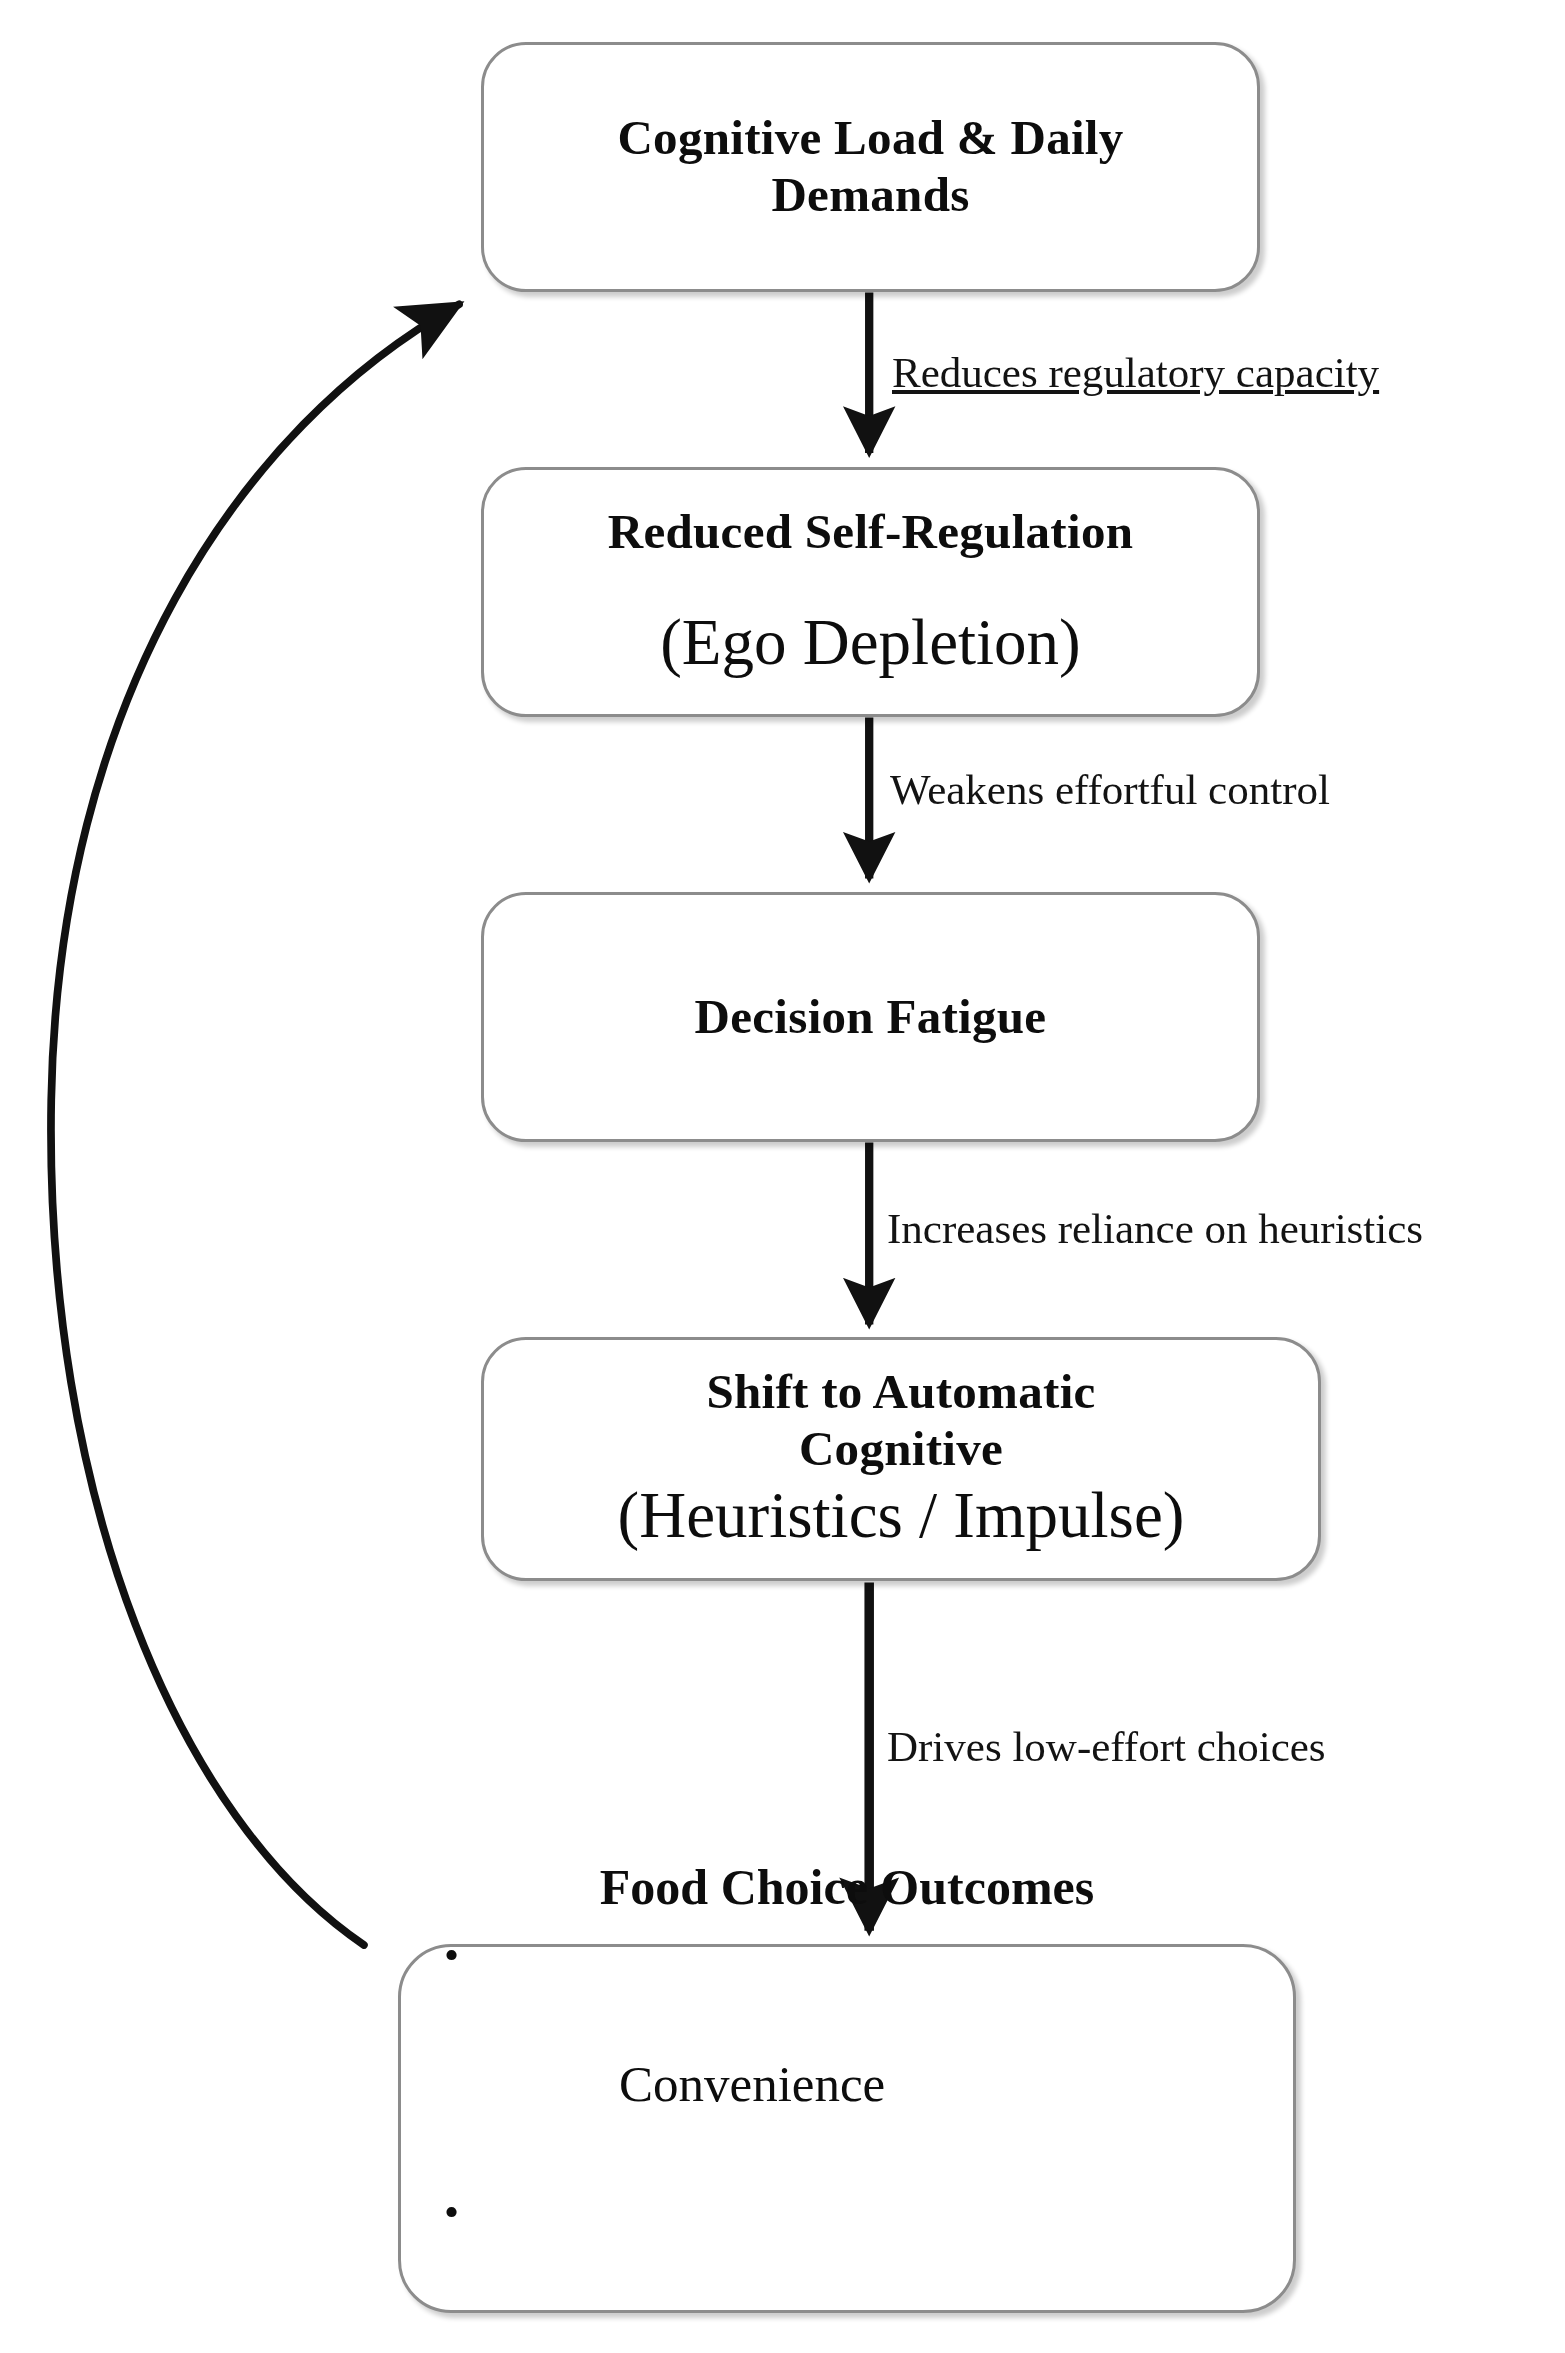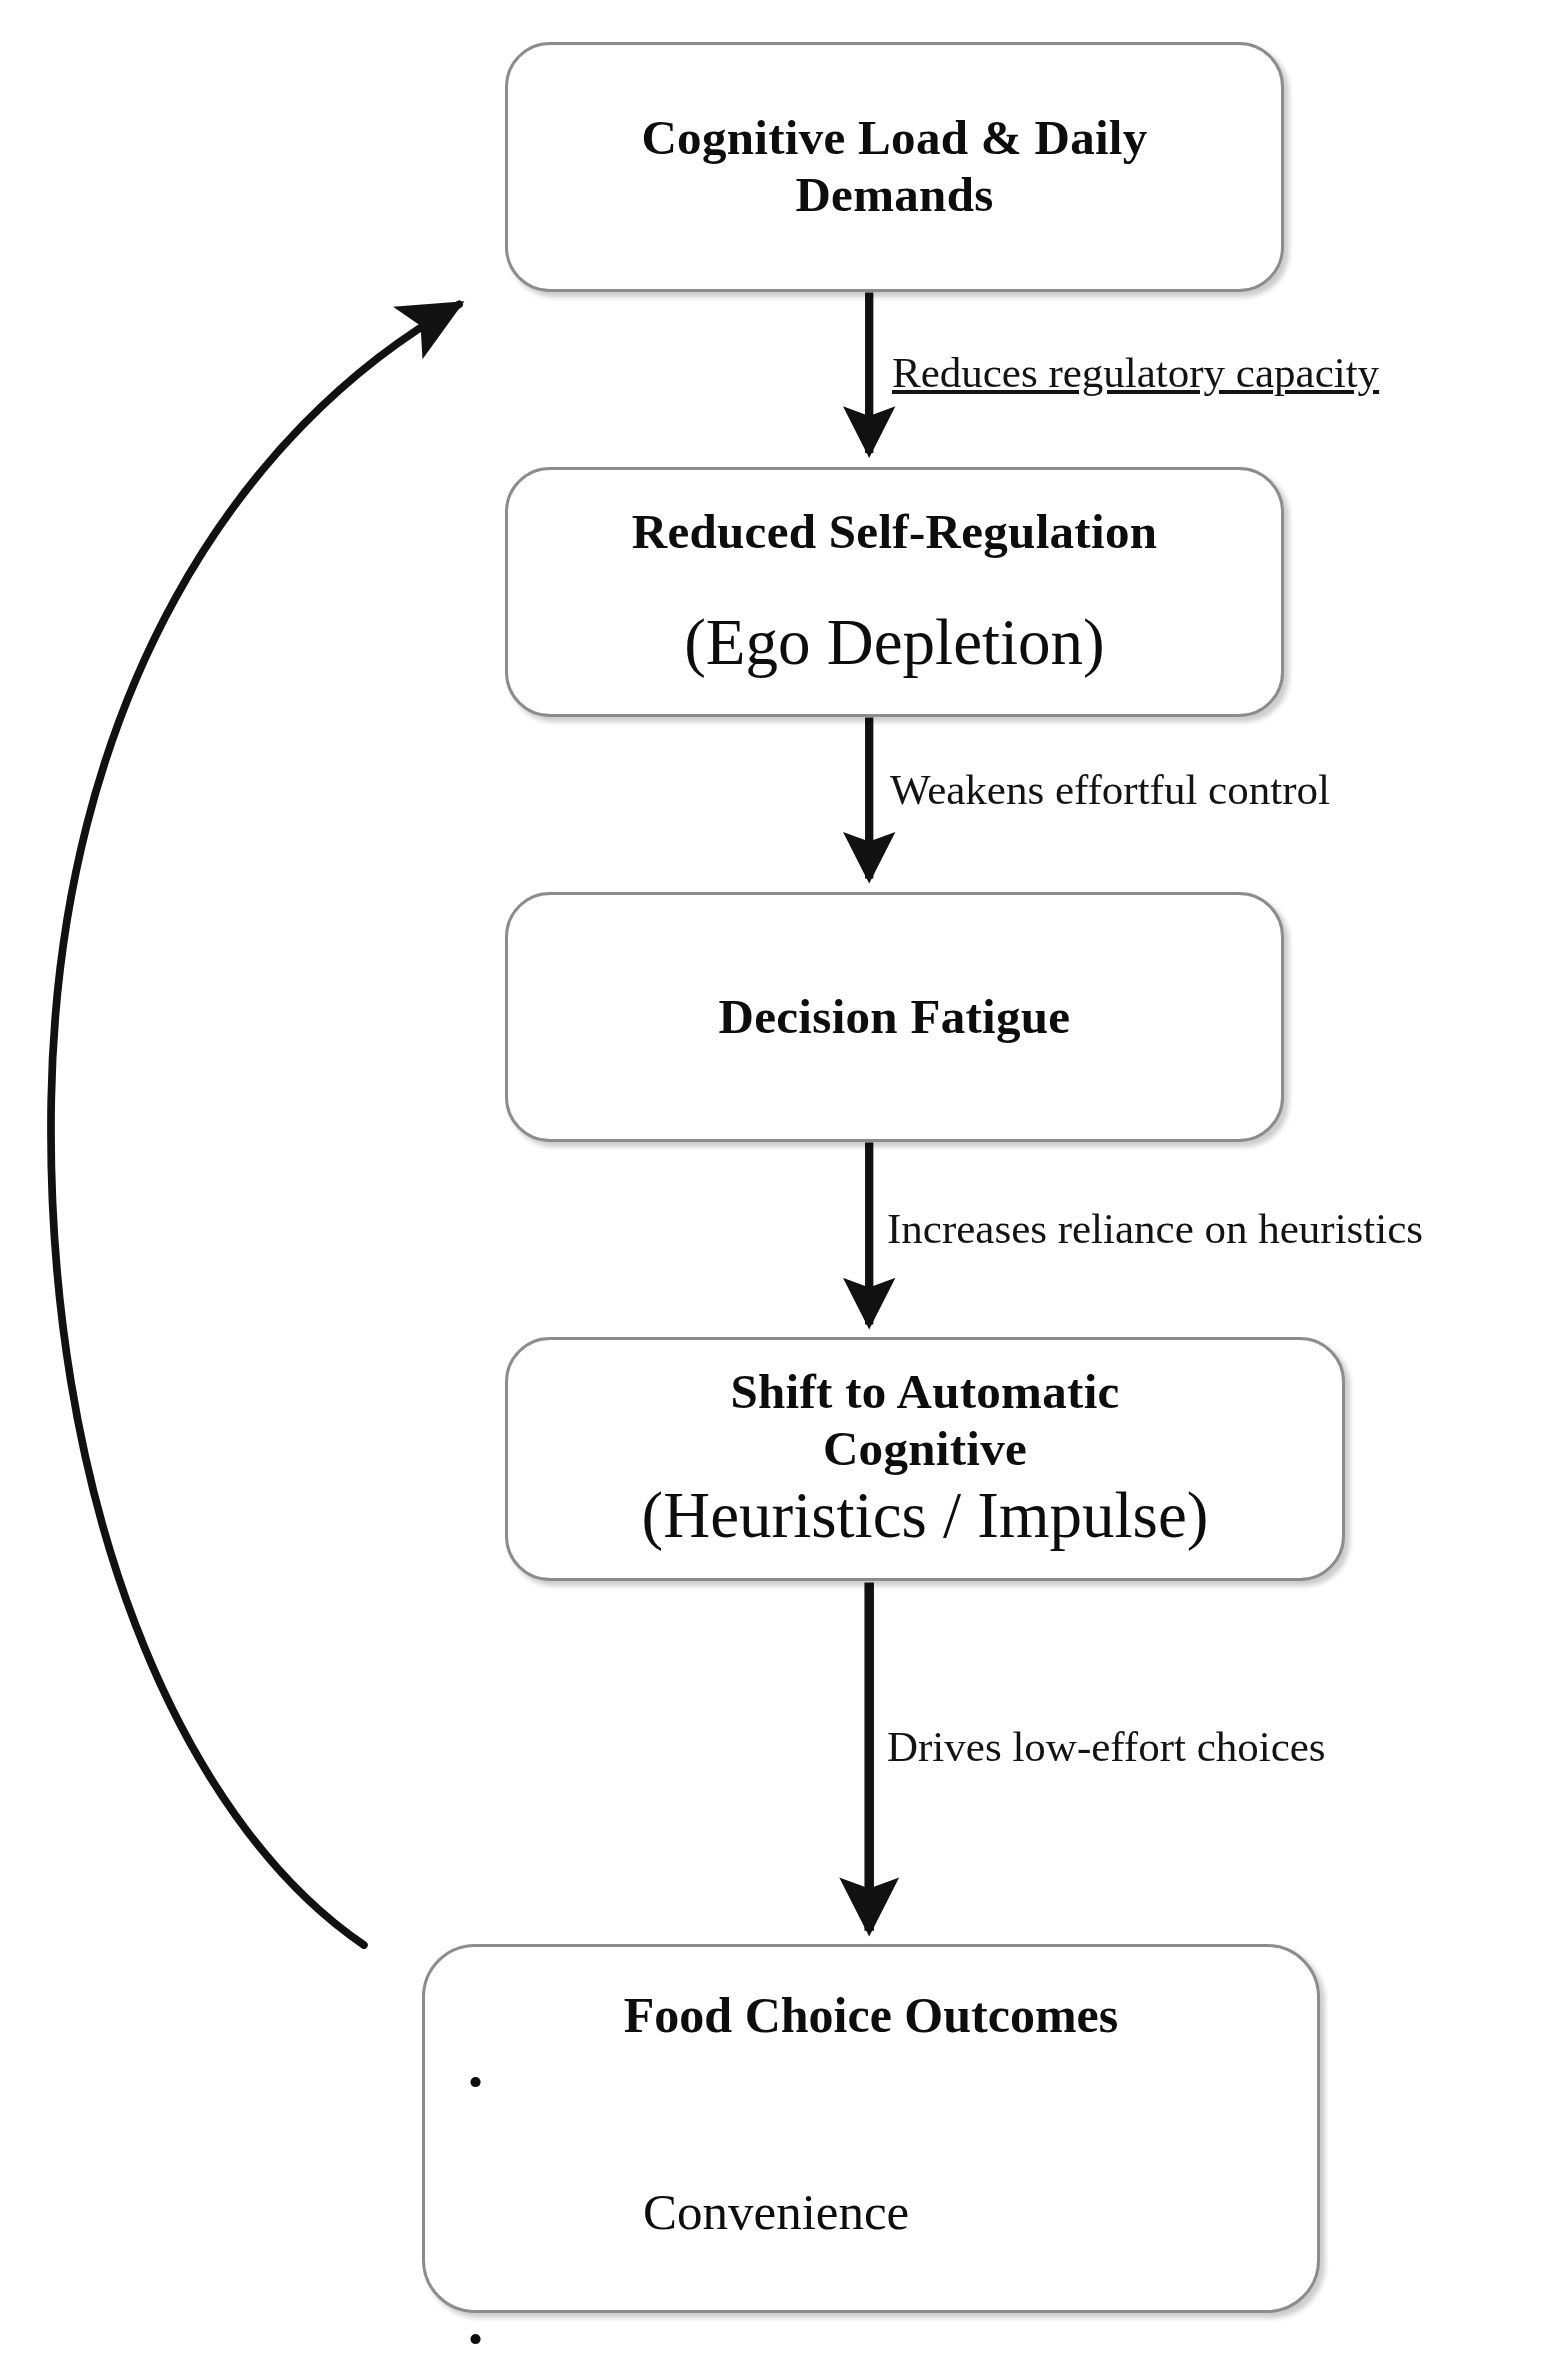--- a/index.html
+++ b/index.html
@@ -30,21 +30,20 @@
     background: #ffffff;
     border: 3px solid #8c8c8c;
     border-radius: 45px;
     box-shadow: 4.2px 4.2px 5.3px rgba(0,0,0,0.20);
     display: flex;
     flex-direction: column;
     align-items: center;
     justify-content: center;
     text-align: center;
     color: #0d0d0d;
-    margin-left: 24px;
   }
   .node .line-bold {
     font-weight: bold;
     font-size: 49px;
     line-height: 1.16;
     letter-spacing: 0.3px;
     white-space: nowrap;
   }
   .node .line-plain {
     font-weight: normal;
@@ -52,21 +51,21 @@
     line-height: 1.16;
     white-space: nowrap;
   }
 
   
   #node-1 { left: 481px;  top: 42px;   width: 779px; height: 250px; }
   #node-2 { left: 481px;  top: 467px;  width: 779px; height: 250px; gap: 44px; }
   #node-3 { left: 481px;  top: 892px; width: 779px; height: 250px; }
   #node-4 { left: 481px;  top: 1337px; width: 840px; height: 244px; }
   #node-5 { left: 398px;  top: 1944px; width: 898px; height: 369px;
-            border-radius: 53px; justify-content: flex-start; padding-top: 41px; }
+            border-radius: 53px; justify-content: center; padding-top: 41px; }
 
   
   .outcome-title {
     font-weight: bold;
     font-size: 50px;
     line-height: 1.1;
     margin: 0 0 8.3px 0;
     text-align: center;
     width: 100%;
   }

